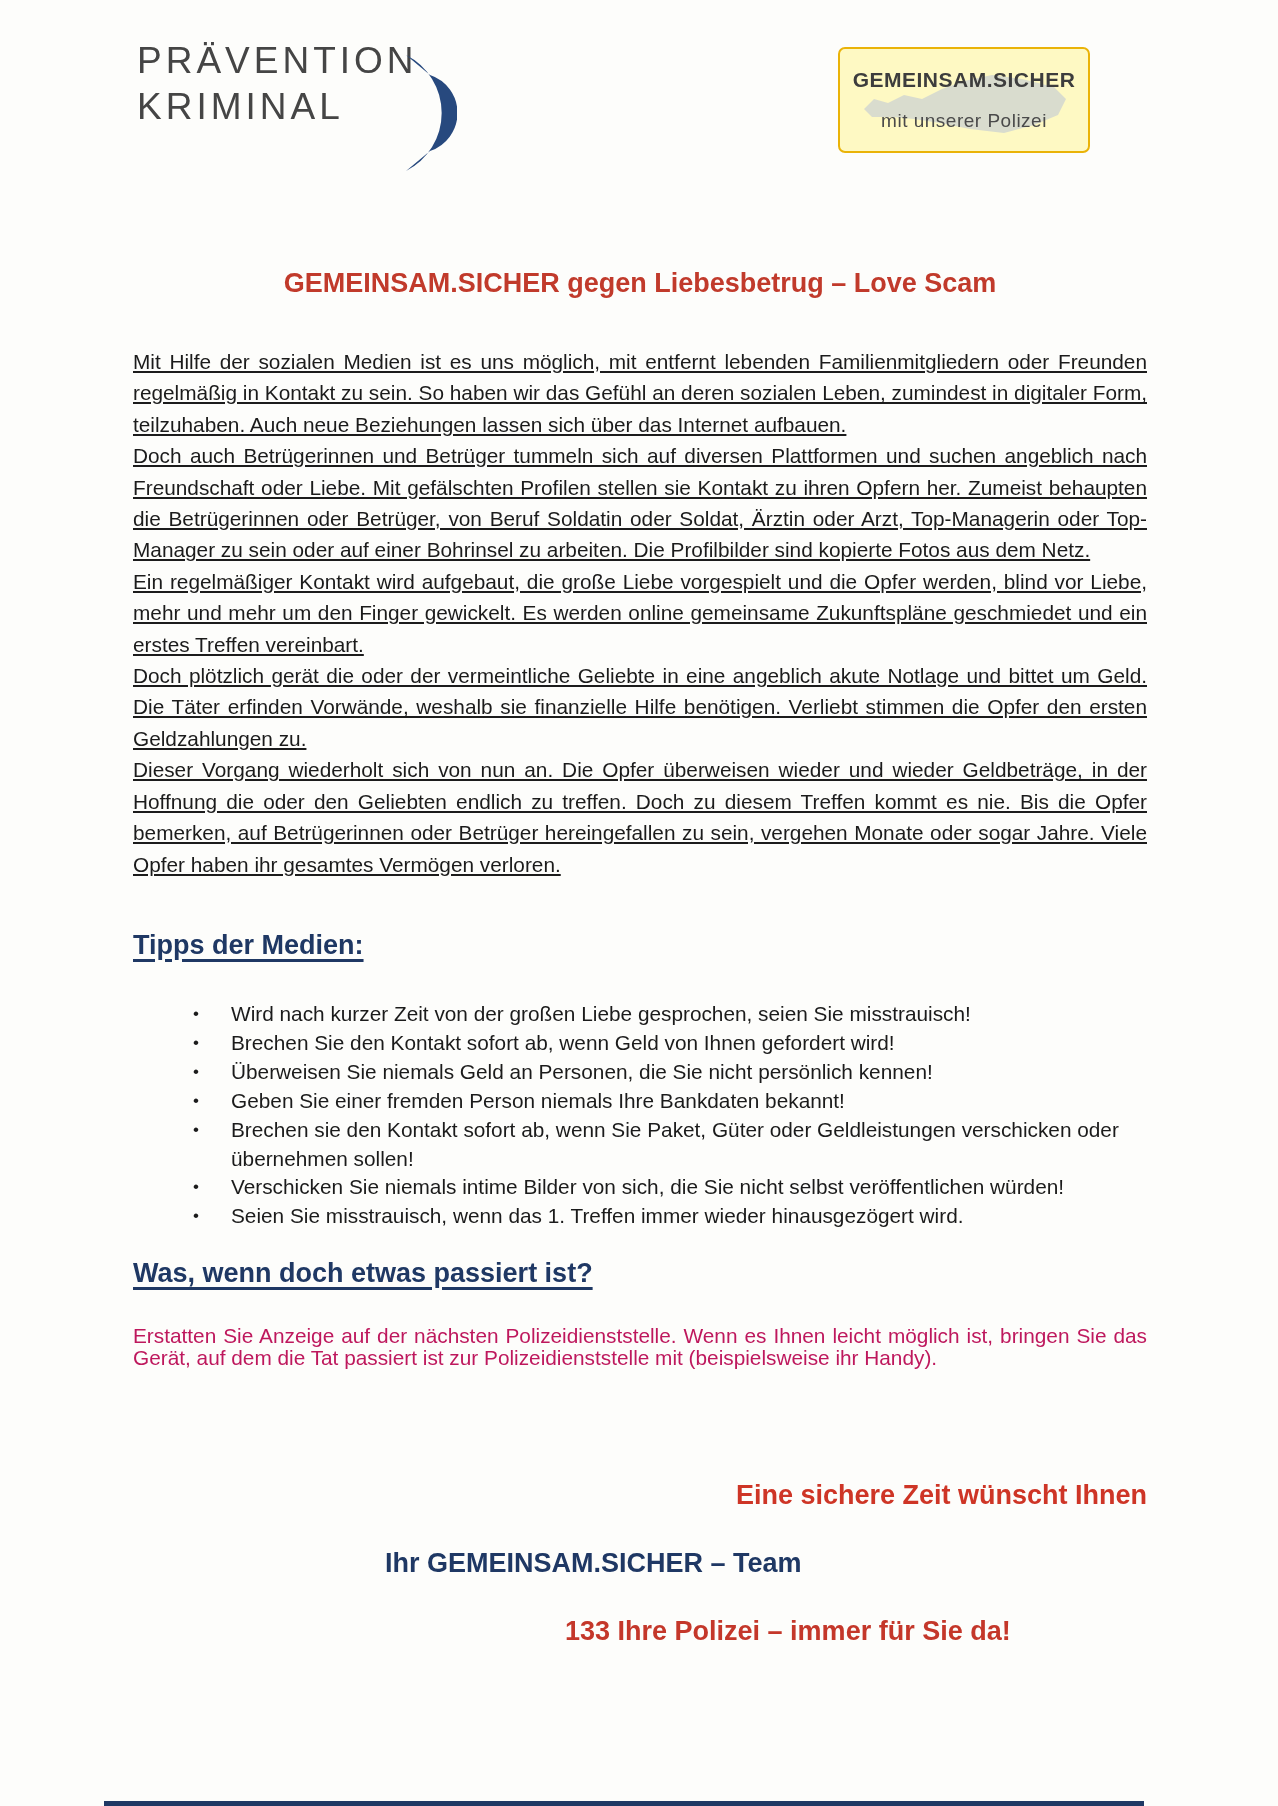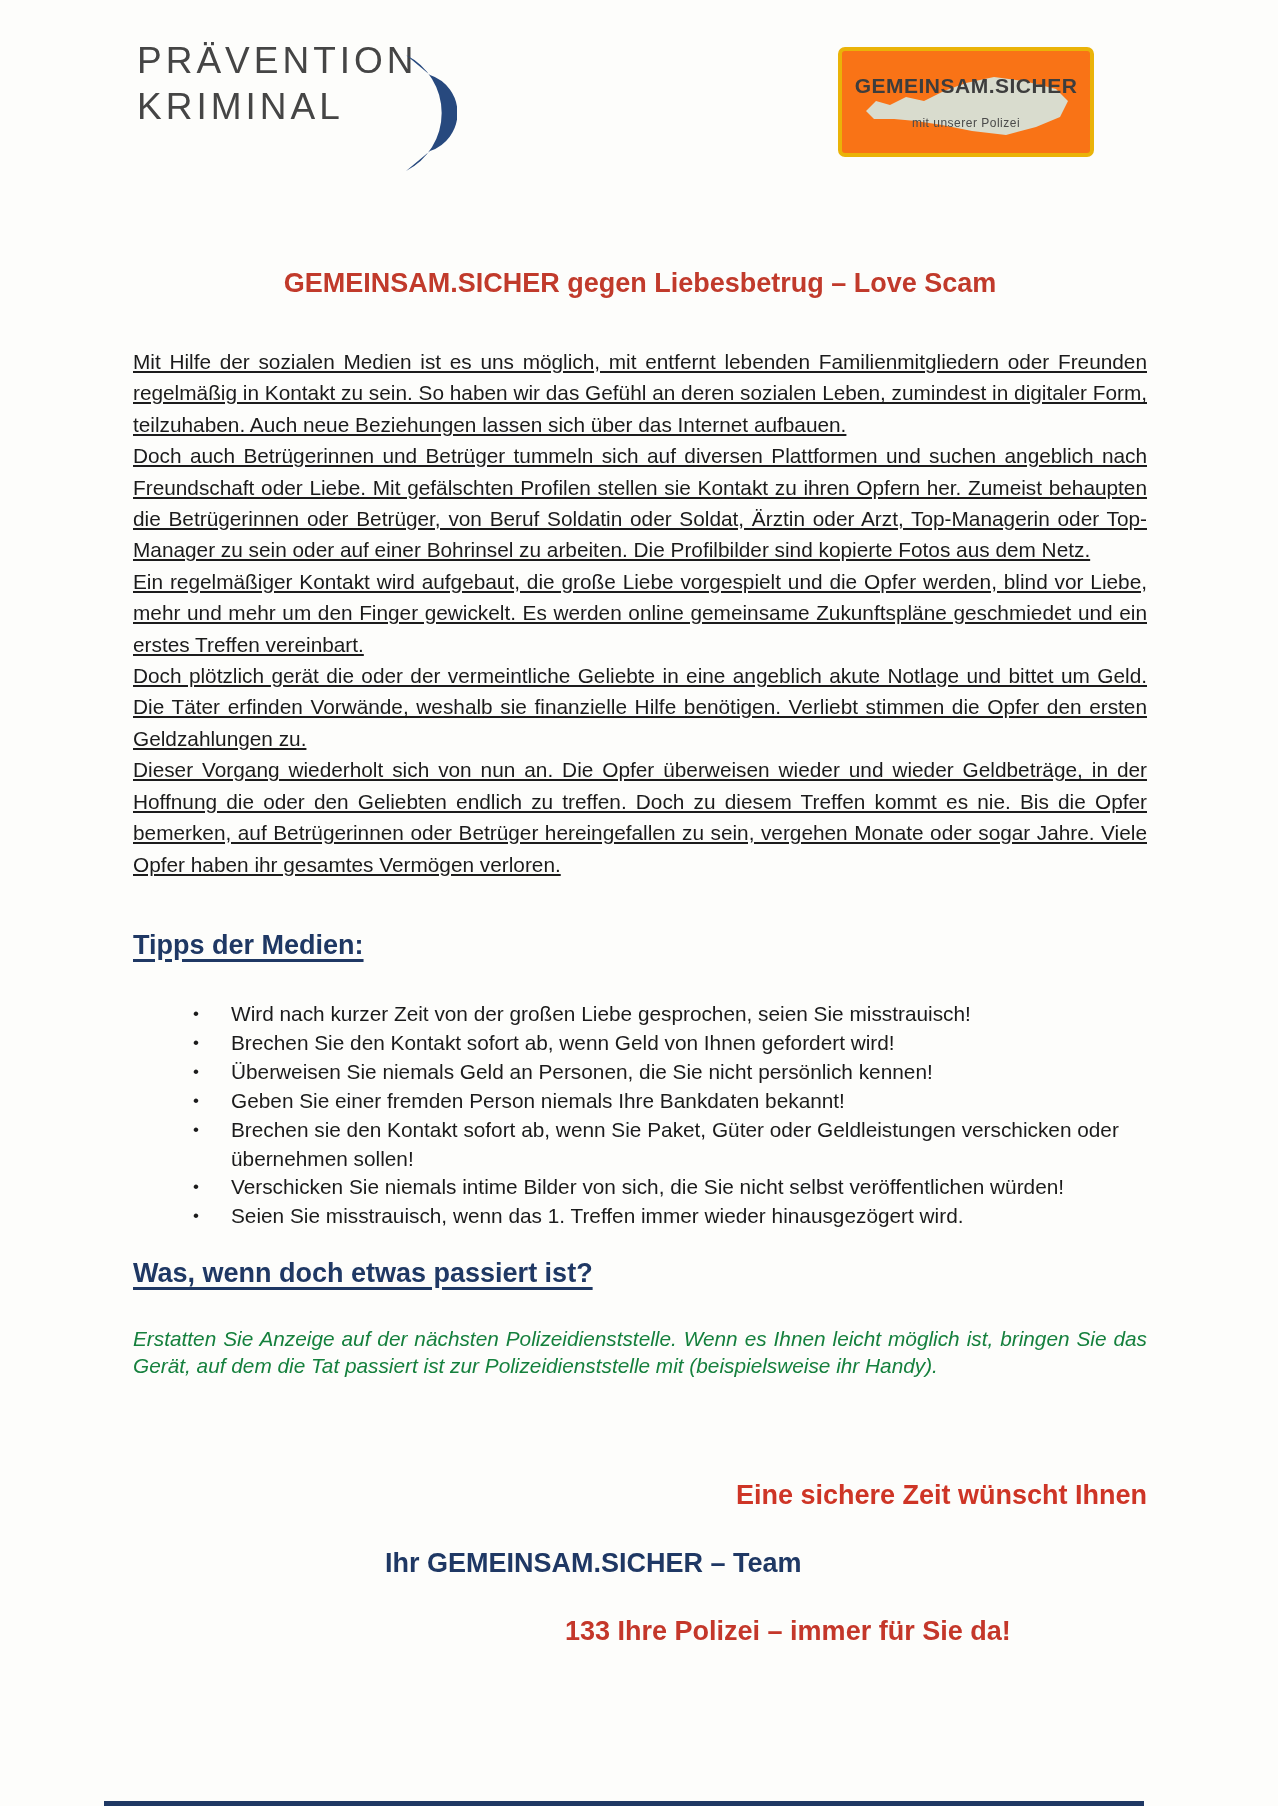--- a/index.html
+++ b/index.html
@@ -23,35 +23,35 @@
     letter-spacing: 4px;
     color: #454545;
     line-height: 46px;
     white-space: nowrap;
   }
   .logo-arc { position: absolute; left: 262px; top: 12px; }
 
   .badge {
     position: absolute; left: 838px; top: 47px;
     width: 248px; height: 102px;
-    background: #f97316;
-    border: 4px solid #eab308;
+    background: #fef9c3;
+    border: 2px solid #eab308;
     border-radius: 7px;
     text-align: center;
   }
   .badge-map { position: absolute; left: 18px; top: 8px; }
   .badge-text {
     position: absolute; left: 0; top: 0; width: 100%; height: 100%;
     display: flex; flex-direction: column; align-items: center; justify-content: center;
   }
   .badge-title {
     font-size: 21px; font-weight: 700; color: #3d3d3d; letter-spacing: 0.5px;
   }
   .badge-subtitle {
-    font-size: 12px; font-weight: 500; color: #4a4a4a; letter-spacing: 0.5px; margin-top: 18px;
+    font-size: 19px; font-weight: 500; color: #4a4a4a; letter-spacing: 0.5px; margin-top: 18px;
   }
 
   
   .abs { position: absolute; left: 133px; width: 1014px; }
 
   .doc-title {
     top: 266px;
     text-align: center;
     font-size: 27px; font-weight: 700;
     color: #c13a2b;
@@ -86,21 +86,21 @@
     color: #1b1b1b;
   }
   .bullet {
     width: 38px; flex: 0 0 38px;
     font-size: 17px;
     color: #1b1b1b;
   }
 
   .incident-paragraph { top: 1325px; }
   .incident-paragraph p {
-    margin: 0; font-size: 20.8px; line-height: 27px; text-align: justify; color: #15803d; font-style: italic;
+    margin: 0; font-size: 20.8px; line-height: 22px; text-align: justify; color: #be185d;
   }
 
   .closing-wish {
     top: 1479px;
     font-size: 27px; font-weight: 700; color: #ce3526; line-height: 32px; text-align: right;
   }
   .closing-team {
     position: absolute; left: 385px; top: 1547px;
     font-size: 27px; font-weight: 700; color: #1f3864; line-height: 32px; white-space: nowrap;
   }

